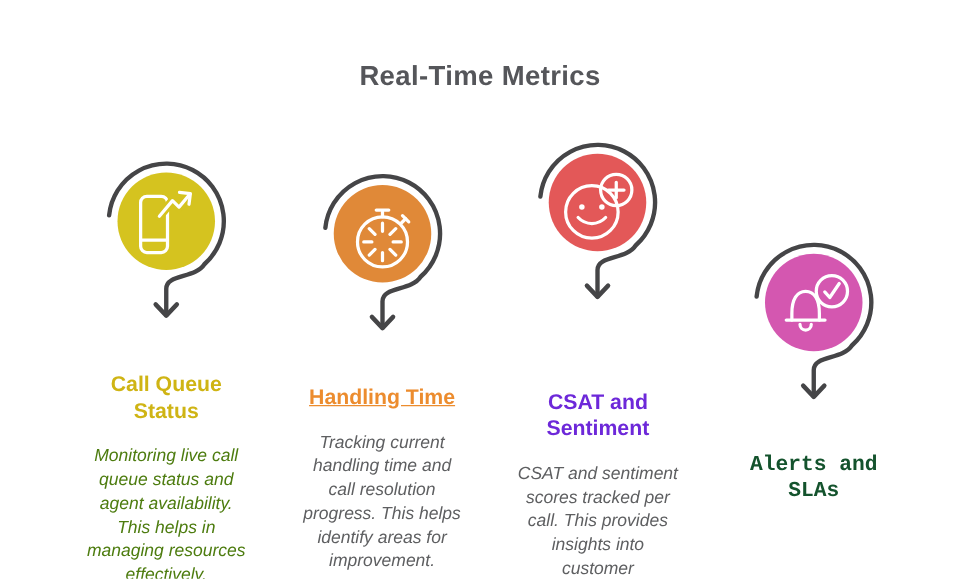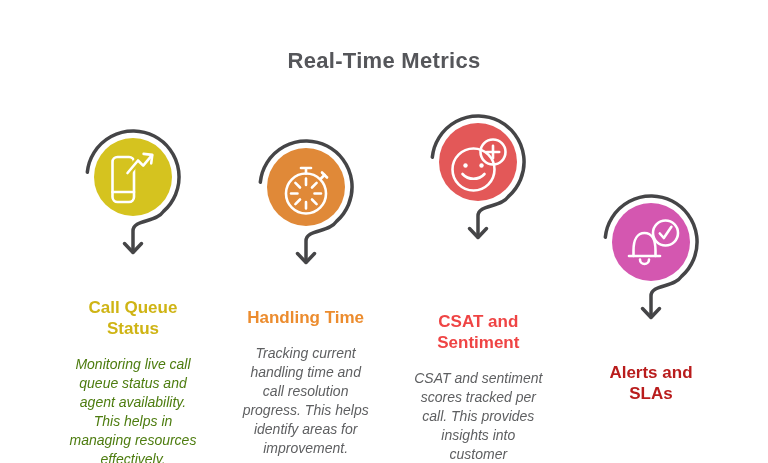--- a/index.html
+++ b/index.html
@@ -96,21 +96,21 @@
       <circle cx="55" cy="50" r="39" fill="#e08938"></circle>
       <g>
         <circle class="icon" cx="55" cy="56.5" r="20" stroke-width="2.8"></circle>
         <path class="icon" d="M 55 36.5 L 55 32.5"></path>
         <path class="icon" stroke-width="3" d="M 50 31 L 60 31"></path>
         <path class="icon" d="M 69.5 42 L 73.5 38"></path>
         <path class="icon" stroke-width="3" d="M 71 35.5 L 76 40.5"></path>
         <path class="icon" stroke-width="2.4" d="M 63.5 56.5 L 70 56.5 M 61 62.5 L 65.6 67.1 M 55 65 L 55 71.5 M 49 62.5 L 44.4 67.1 M 46.5 56.5 L 40 56.5 M 49 50.5 L 44.4 45.9 M 55 48 L 55 41.5 M 61 50.5 L 65.6 45.9"></path>
       </g>
     </svg>
-    <h3 class="heading" style="color: rgb(236, 140, 46);">Handling Time</h3>
+    <h3 class="heading" style="color: rgb(236, 140, 46); text-decoration: underline;">Handling Time</h3>
     <p class="desc" style="color: rgb(94, 95, 97);">Tracking current
 handling time and
 call resolution
 progress. This helps
 identify areas for
 improvement.</p>
   </div>
 
   <div class="col">
     <svg width="110" height="152" viewBox="0 0 110 152">
@@ -119,21 +119,21 @@
       <circle cx="55" cy="50" r="39" fill="#e35858"></circle>
       <g>
         <circle class="icon" cx="50.5" cy="57.5" r="21" stroke-width="2.8"></circle>
         <circle cx="42.5" cy="53.5" r="2.2" class="icon-fill"></circle>
         <circle cx="58.5" cy="53.5" r="2.2" class="icon-fill"></circle>
         <path class="icon" d="M 39.5 62 A 15 15 0 0 0 61.5 62"></path>
         <circle class="icon" cx="70" cy="40" r="12.5" fill="#e35858"></circle>
         <path class="icon" d="M 70 33.8 L 70 46.2 M 63.8 40 L 76.2 40"></path>
       </g>
     </svg>
-    <h3 class="heading" style="color: #ef4444; margin-top: 47px;">CSAT and
+    <h3 class="heading" style="color: #6d28d9; margin-top: 47px;">CSAT and
 Sentiment</h3>
     <p class="desc" style="color: rgb(94, 95, 97);">CSAT and sentiment
 scores tracked per
 call. This provides
 insights into
 customer
 satisfaction.</p>
   </div>
 
   <div class="col">
@@ -142,17 +142,17 @@
       <path class="loop" d="M 46.5 116.5 L 55 125.5 L 63.5 116.5"></path>
       <circle cx="55" cy="50" r="39" fill="#d457b0"></circle>
       <g>
         <path class="icon" d="M 37.5 64 L 37.5 58.5 C 37.5 47.5 41.5 41 48.5 41 C 55.5 41 59.5 47.5 59.5 58.5 L 59.5 64"></path>
         <path class="icon" d="M 33 64 L 64 64"></path>
         <path class="icon" d="M 44 67.5 A 4.5 4.5 0 0 0 53 67.5"></path>
         <circle class="icon" cx="69.5" cy="41" r="12.5" fill="#d457b0"></circle>
         <path class="icon" d="M 63.8 41.5 L 67.8 46 L 75.4 34.8"></path>
       </g>
     </svg>
-    <h3 class="heading" style="color: #b91c1c;">Alerts and
+    <h3 class="heading" style="color: #14532d; font-family: Liberation Mono, monospace;">Alerts and
 SLAs</h3>
   </div>
 
 </div>
 
 </body></html>

